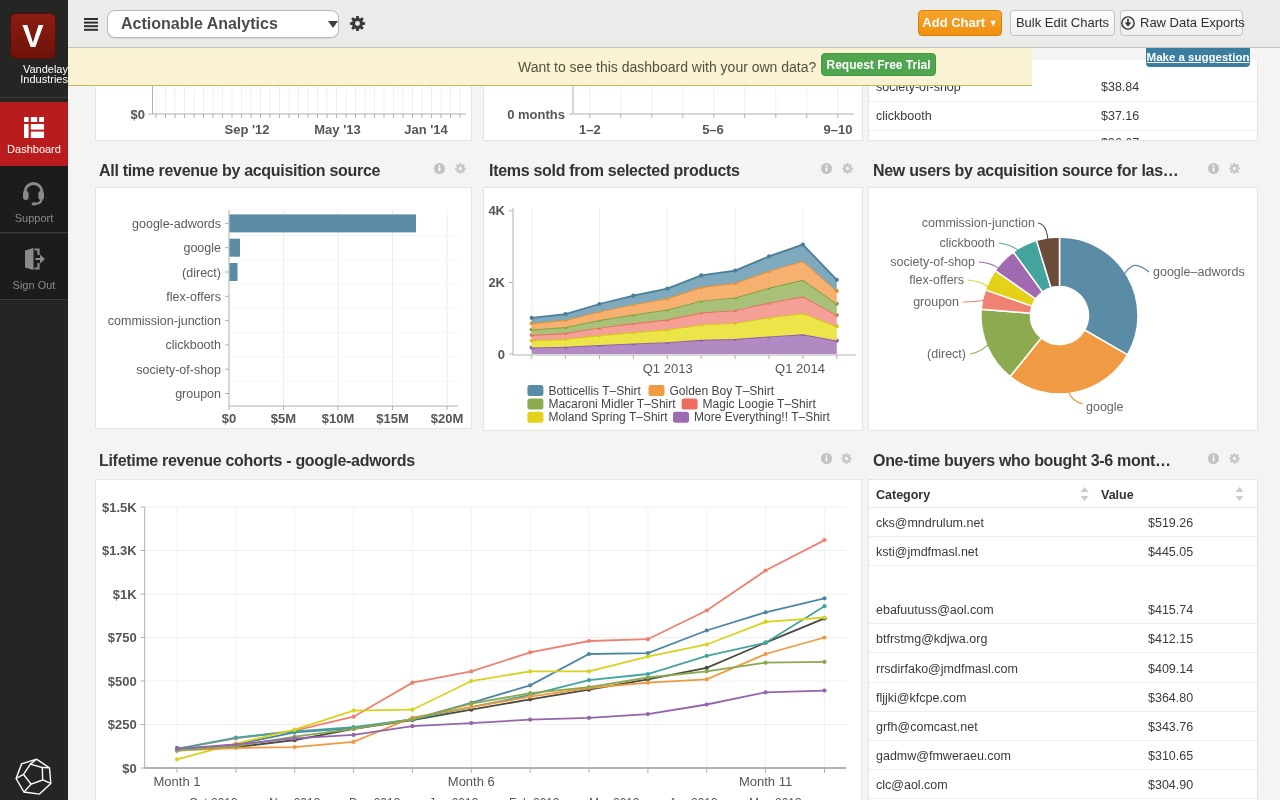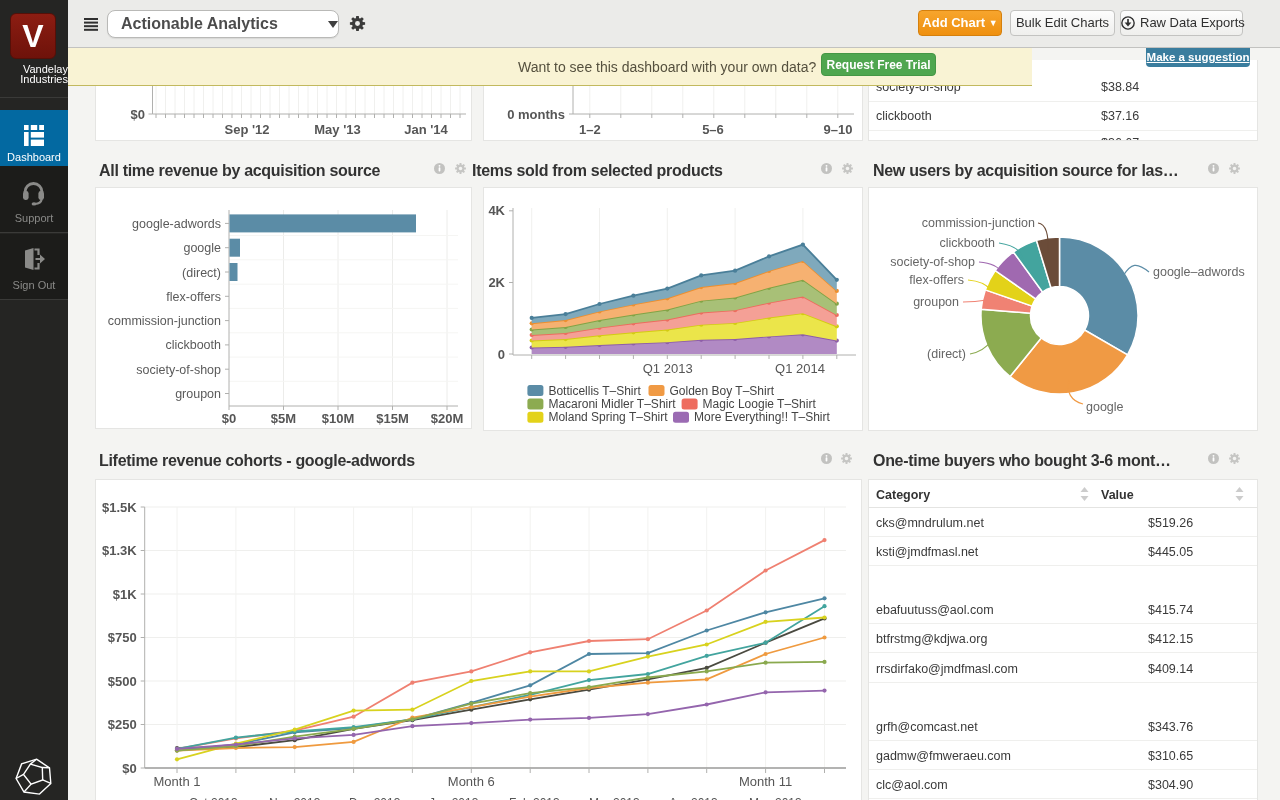--- a/index.html
+++ b/index.html
@@ -179,21 +179,21 @@
       <line x1="296.5" y1="218.0" x2="296.5" y2="222.0" stroke="#b0b0ae" stroke-width="1"></line>
       <text x="296.5" y="235.0" text-anchor="middle" font-size="13" font-weight="bold" fill="#565656">$15M</text>
       <line x1="351.0" y1="218.0" x2="351.0" y2="222.0" stroke="#b0b0ae" stroke-width="1"></line>
       <text x="351.0" y="235.0" text-anchor="middle" font-size="13" font-weight="bold" fill="#565656">$20M</text>
       <rect x="133.5" y="26.4" width="186.5" height="18" fill="#5b8ca6"></rect>
       <rect x="133.5" y="50.7" width="10.5" height="18" fill="#5b8ca6"></rect>
       <rect x="133.5" y="75.0" width="8.0" height="18" fill="#5b8ca6"></rect>
     </svg>
 </div>
 
-<div class="title" style="left:472px;top:162px">Items sold from selected products</div>
+<div class="title" style="left:489px;top:162px">Items sold from selected products</div>
 <svg style="position:absolute;left:820.5px;top:162.5px" width="11" height="11" viewBox="0 0 11 11">
     <circle cx="5.5" cy="5.5" r="5.5" fill="#c2c2c0"></circle>
     <circle cx="5.5" cy="2.8600000000000003" r="0.935" fill="#fff"></circle>
     <rect x="4.62" y="4.29" width="1.76" height="4.125" rx="0.77" fill="#fff"></rect>
   </svg>
 <svg style="position:absolute;left:841.5px;top:162.5px" width="11" height="11" viewBox="0 0 11 11">
     <path d="M4.6,0.1 L6.4,0.1 L6.6,1.7 L7.4,2.0 L8.7,1.0 L10.0,2.3 L9.0,3.6 L9.3,4.4 L10.9,4.6 L10.9,6.4 L9.3,6.6 L9.0,7.4 L10.0,8.7 L8.7,10.0 L7.4,9.0 L6.6,9.3 L6.4,10.9 L4.6,10.9 L4.4,9.3 L3.6,9.0 L2.3,10.0 L1.0,8.7 L2.0,7.4 L1.7,6.6 L0.1,6.4 L0.1,4.6 L1.7,4.4 L2.0,3.6 L1.0,2.3 L2.3,1.0 L3.6,2.0 L4.4,1.7 Z" fill="#c6c6c4"></path>
     <circle cx="5.5" cy="5.5" r="1.76" fill="#f4f4f2"></circle>
   </svg>
 <div class="card" style="left:483px;top:187px;width:380px;height:244px">
@@ -576,20 +576,24 @@
       <span class="tv">$415.74</span>
     </div>
     <div class="trow" style="top:144.4px">
       <span class="tc">btfrstmg@kdjwa.org</span>
       <span class="tv">$412.15</span>
     </div>
     <div class="trow" style="top:173.5px">
       <span class="tc">rrsdirfako@jmdfmasl.com</span>
       <span class="tv">$409.14</span>
     </div>
+    <div class="trow" style="top:202.6px">
+      <span class="tc">fljjki@kfcpe.com</span>
+      <span class="tv">$364.80</span>
+    </div>
     <div class="trow" style="top:231.7px">
       <span class="tc">grfh@comcast.net</span>
       <span class="tv">$343.76</span>
     </div>
     <div class="trow" style="top:260.8px">
       <span class="tc">gadmw@fmweraeu.com</span>
       <span class="tv">$310.65</span>
     </div>
     <div class="trow" style="top:289.9px">
       <span class="tc">clc@aol.com</span>
@@ -629,21 +633,21 @@
   <div class="abs" style="left:450px;top:11px;font-size:14px;color:#55503e">Want to see this dashboard with your own data?</div>
   <div class="abs" style="left:753px;top:5px;width:115px;height:23px;background:#4fa64f;border:1px solid #459745;border-radius:4px;text-align:center;line-height:22px;font-size:12px;font-weight:bold;color:#fff">Request Free Trial</div>
   <div class="abs" style="left:1078px;top:0;width:104px;height:19px;background:#3a7d9e;border-radius:0 0 4px 4px;text-align:center;line-height:18px;font-size:11.5px;font-weight:bold;white-space:nowrap;color:#fff;text-decoration:underline">Make a suggestion</div>
 </div>
 
 <div class="abs" style="left:0;top:0;width:68px;height:800px;background:#252523">
   <div class="abs" style="left:0;top:0;width:68px;height:98px;border-bottom:1px solid #3a3a38">
     <div class="abs" style="left:10px;top:13px;width:46px;height:46px;background:linear-gradient(#8c1d12,#6e120a);border-radius:6px;border:1px solid #551008;text-align:center;line-height:44px;font-size:32px;font-weight:bold;color:#fff">V</div>
     <div class="abs" style="left:0;top:64px;width:68px;text-align:right;font-size:11px;color:#fff;line-height:10px">Vandelay<br>Industries</div>
   </div>
-  <div class="abs" style="left:0;top:110px;width:68px;height:66px;background:#0369a1;border-bottom:1px solid #3a3a38">
+  <div class="abs" style="left:0;top:102px;width:68px;height:66px;background:#b91c1c;border-bottom:1px solid #3a3a38">
     <div class="abs" style="left:24px;top:15px">
         <svg width="20" height="21" viewBox="0 0 20 21" style="display:block;margin:0 auto">
           <g fill="#fff">
             <rect x="0" y="0" width="4.6" height="5"></rect>
             <rect x="0" y="7" width="4.6" height="14"></rect>
             <rect x="6.8" y="0" width="6.4" height="5"></rect>
             <rect x="15.2" y="0" width="4.8" height="5"></rect>
             <rect x="6.8" y="7" width="13.2" height="5.6"></rect>
             <rect x="6.8" y="14.6" width="13.2" height="6.4"></rect>
           </g>

